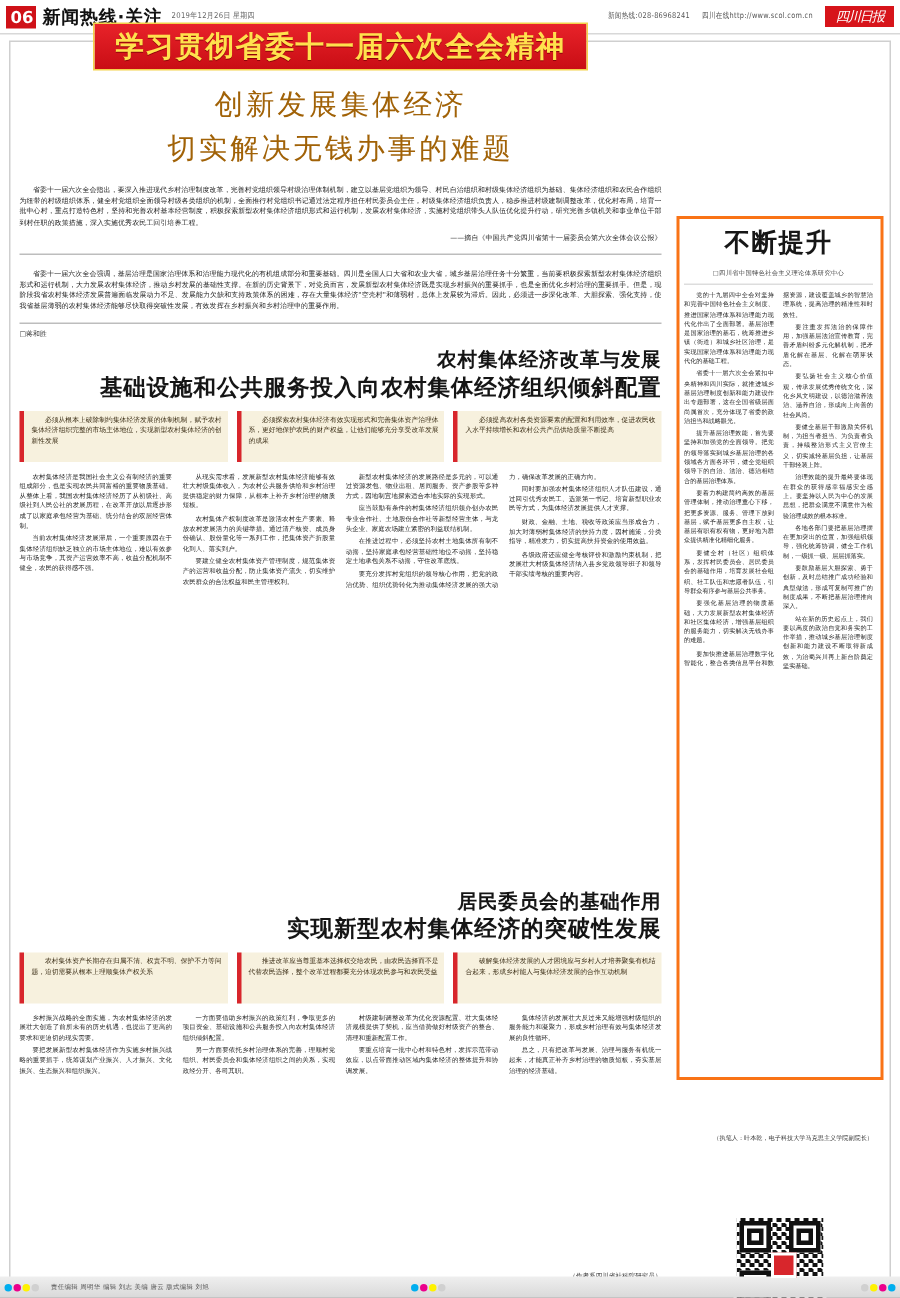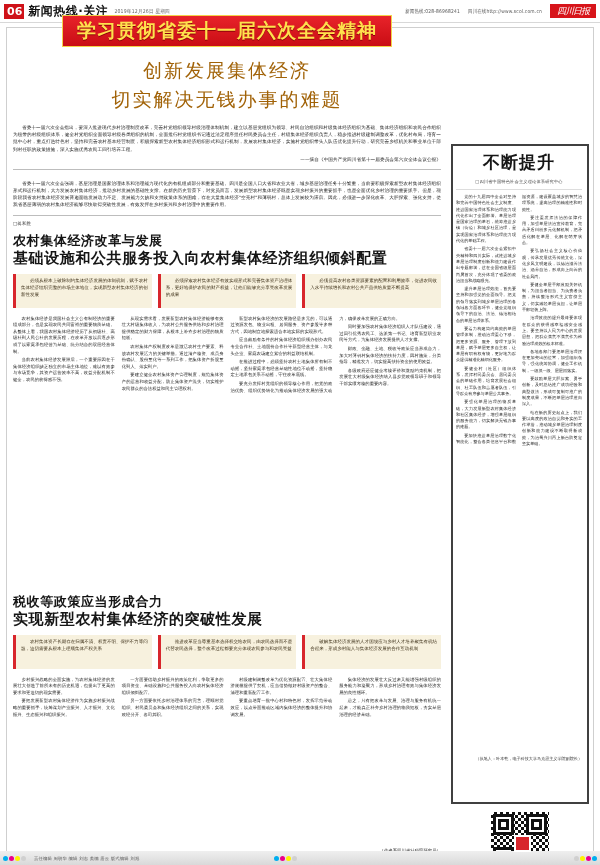--- a/index.html
+++ b/index.html
@@ -123,21 +123,21 @@
   }
   .rule {
     height: 1px; background: #bdbdbd; margin: 6px 0 4px 0;
   }
   .byline {
     font-size: 4.6px; color: #333; line-height: 7px; margin-bottom: 4px;
   }
 
   
   .subhead {
-    text-align: left;
+    text-align: right;
     margin: 6px 0 7px 0;
   }
   .subhead .s1 {
     font-weight: bold; font-size: 13px; line-height: 16px;
     color: #151515; letter-spacing: .6px;
   }
   .subhead .s2 {
     font-weight: bold; font-size: 15px; line-height: 18px;
     color: #151515; letter-spacing: .6px;
   }
@@ -177,22 +177,22 @@
   .block-b { height: 168px; }
   .source-line {
     font-size: 4.4px; color: #333; text-align: right;
     margin-top: 3px;
   }
 
   
   .side-frame {
     position: absolute;
     left: 4px; top: 116px;
-    width: 138px; height: 660px;
-    border: 2px solid #404040;
+    width: 138px; height: 576px;
+    border: 2px solid #f97316;
     box-sizing: border-box;
     background: #fff;
     padding: 6px 5px 4px 3px;
   }
   .side-title {
     text-align: center;
     font-weight: bold;
     color: #161616;
   }
   .side-title .t1, .side-title .t2 {
@@ -339,21 +339,21 @@
         <p>新型农村集体经济的发展路径是多元的，可以通过资源发包、物业出租、居间服务、资产参股等多种方式，因地制宜地探索适合本地实际的实现形式。</p>
         <p>应当鼓励有条件的村集体经济组织领办创办农民专业合作社、土地股份合作社等新型经营主体，与龙头企业、家庭农场建立紧密的利益联结机制。</p>
         <p>在推进过程中，必须坚持农村土地集体所有制不动摇，坚持家庭承包经营基础性地位不动摇，坚持稳定土地承包关系不动摇，守住改革底线。</p>
         <p>要充分发挥村党组织的领导核心作用，把党的政治优势、组织优势转化为推动集体经济发展的强大动力，确保改革发展的正确方向。</p>
         <p>同时要加强农村集体经济组织人才队伍建设，通过回引优秀农民工、选派第一书记、培育新型职业农民等方式，为集体经济发展提供人才支撑。</p>
         <p>财政、金融、土地、税收等政策应当形成合力，加大对薄弱村集体经济的扶持力度，因村施策，分类指导，精准发力，切实提高扶持资金的使用效益。</p>
         <p>各级政府还应健全考核评价和激励约束机制，把发展壮大村级集体经济纳入县乡党政领导班子和领导干部实绩考核的重要内容。</p>
       </div>
 
       <div class="subhead">
-        <div class="s1">税收等政策应当形成合力</div>
+        <div class="s1">居民委员会的基础作用</div>
         <div class="s2">实现新型农村集体经济的突破性发展</div>
       </div>
 
       <div class="boxes">
         <div class="hbox">
           <p>农村集体资产长期存在归属不清、权责不明、保护不力等问题，迫切需要从根本上理顺集体产权关系</p>
         </div>
         <div class="hbox">
           <p>推进改革应当尊重基本选择权交给农民，由农民选择而不是代替农民选择，整个改革过程都要充分体现农民参与和农民受益</p>
         </div>

